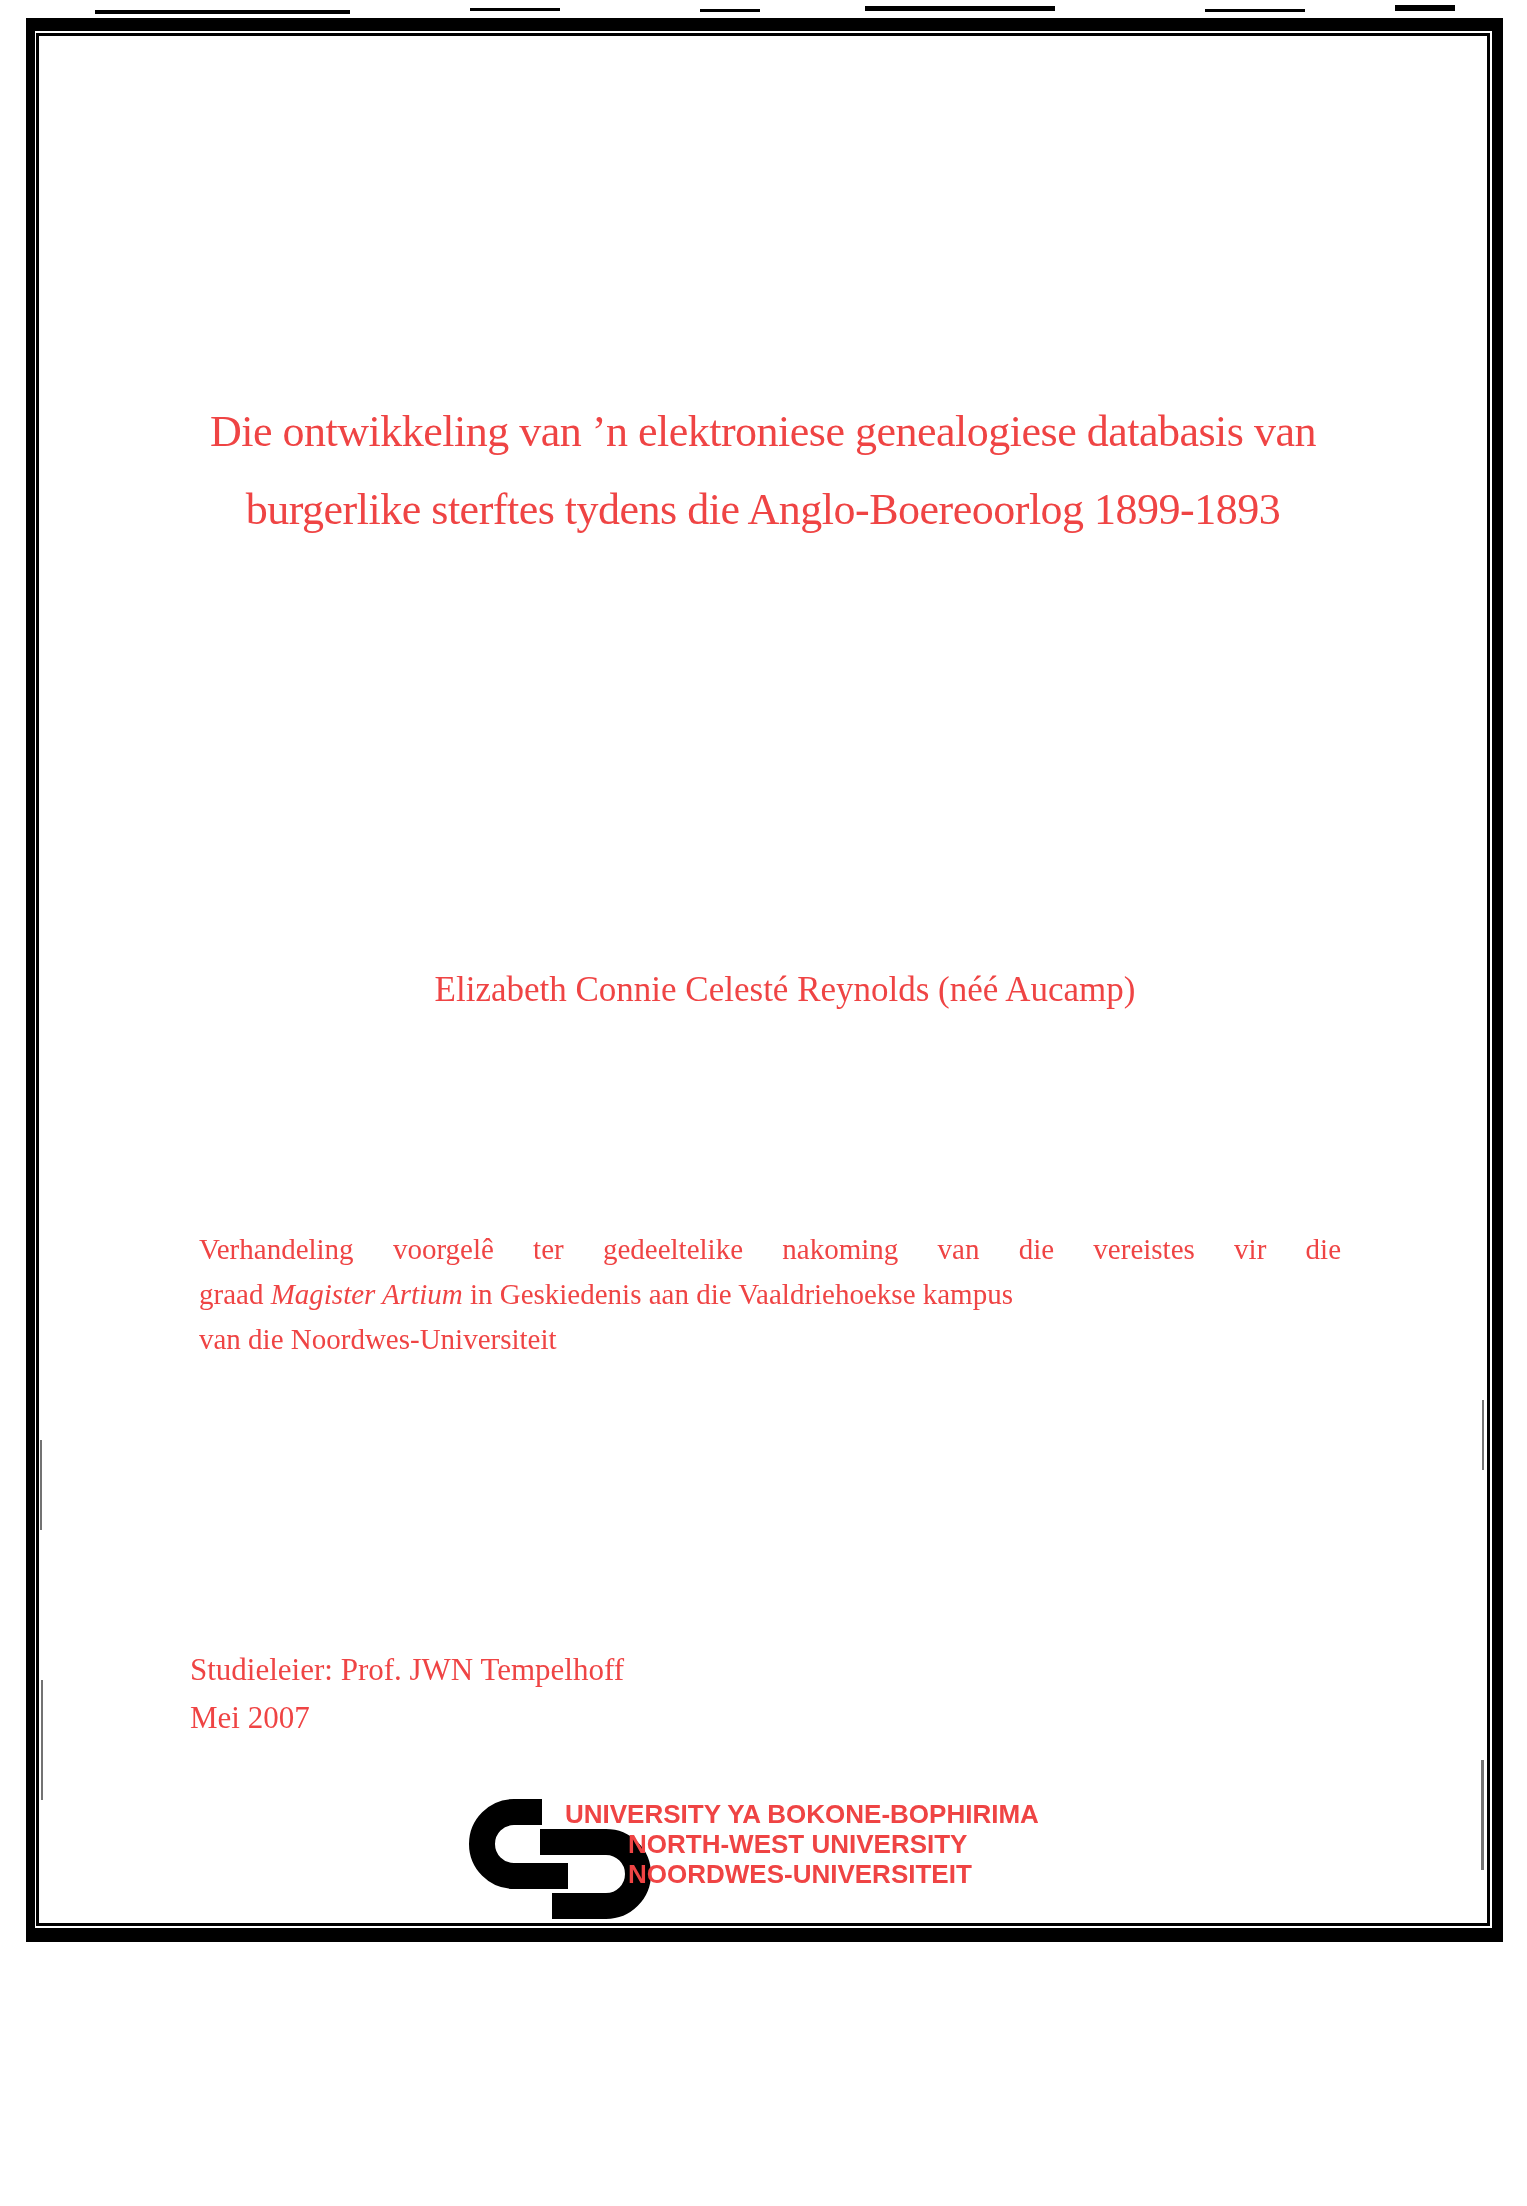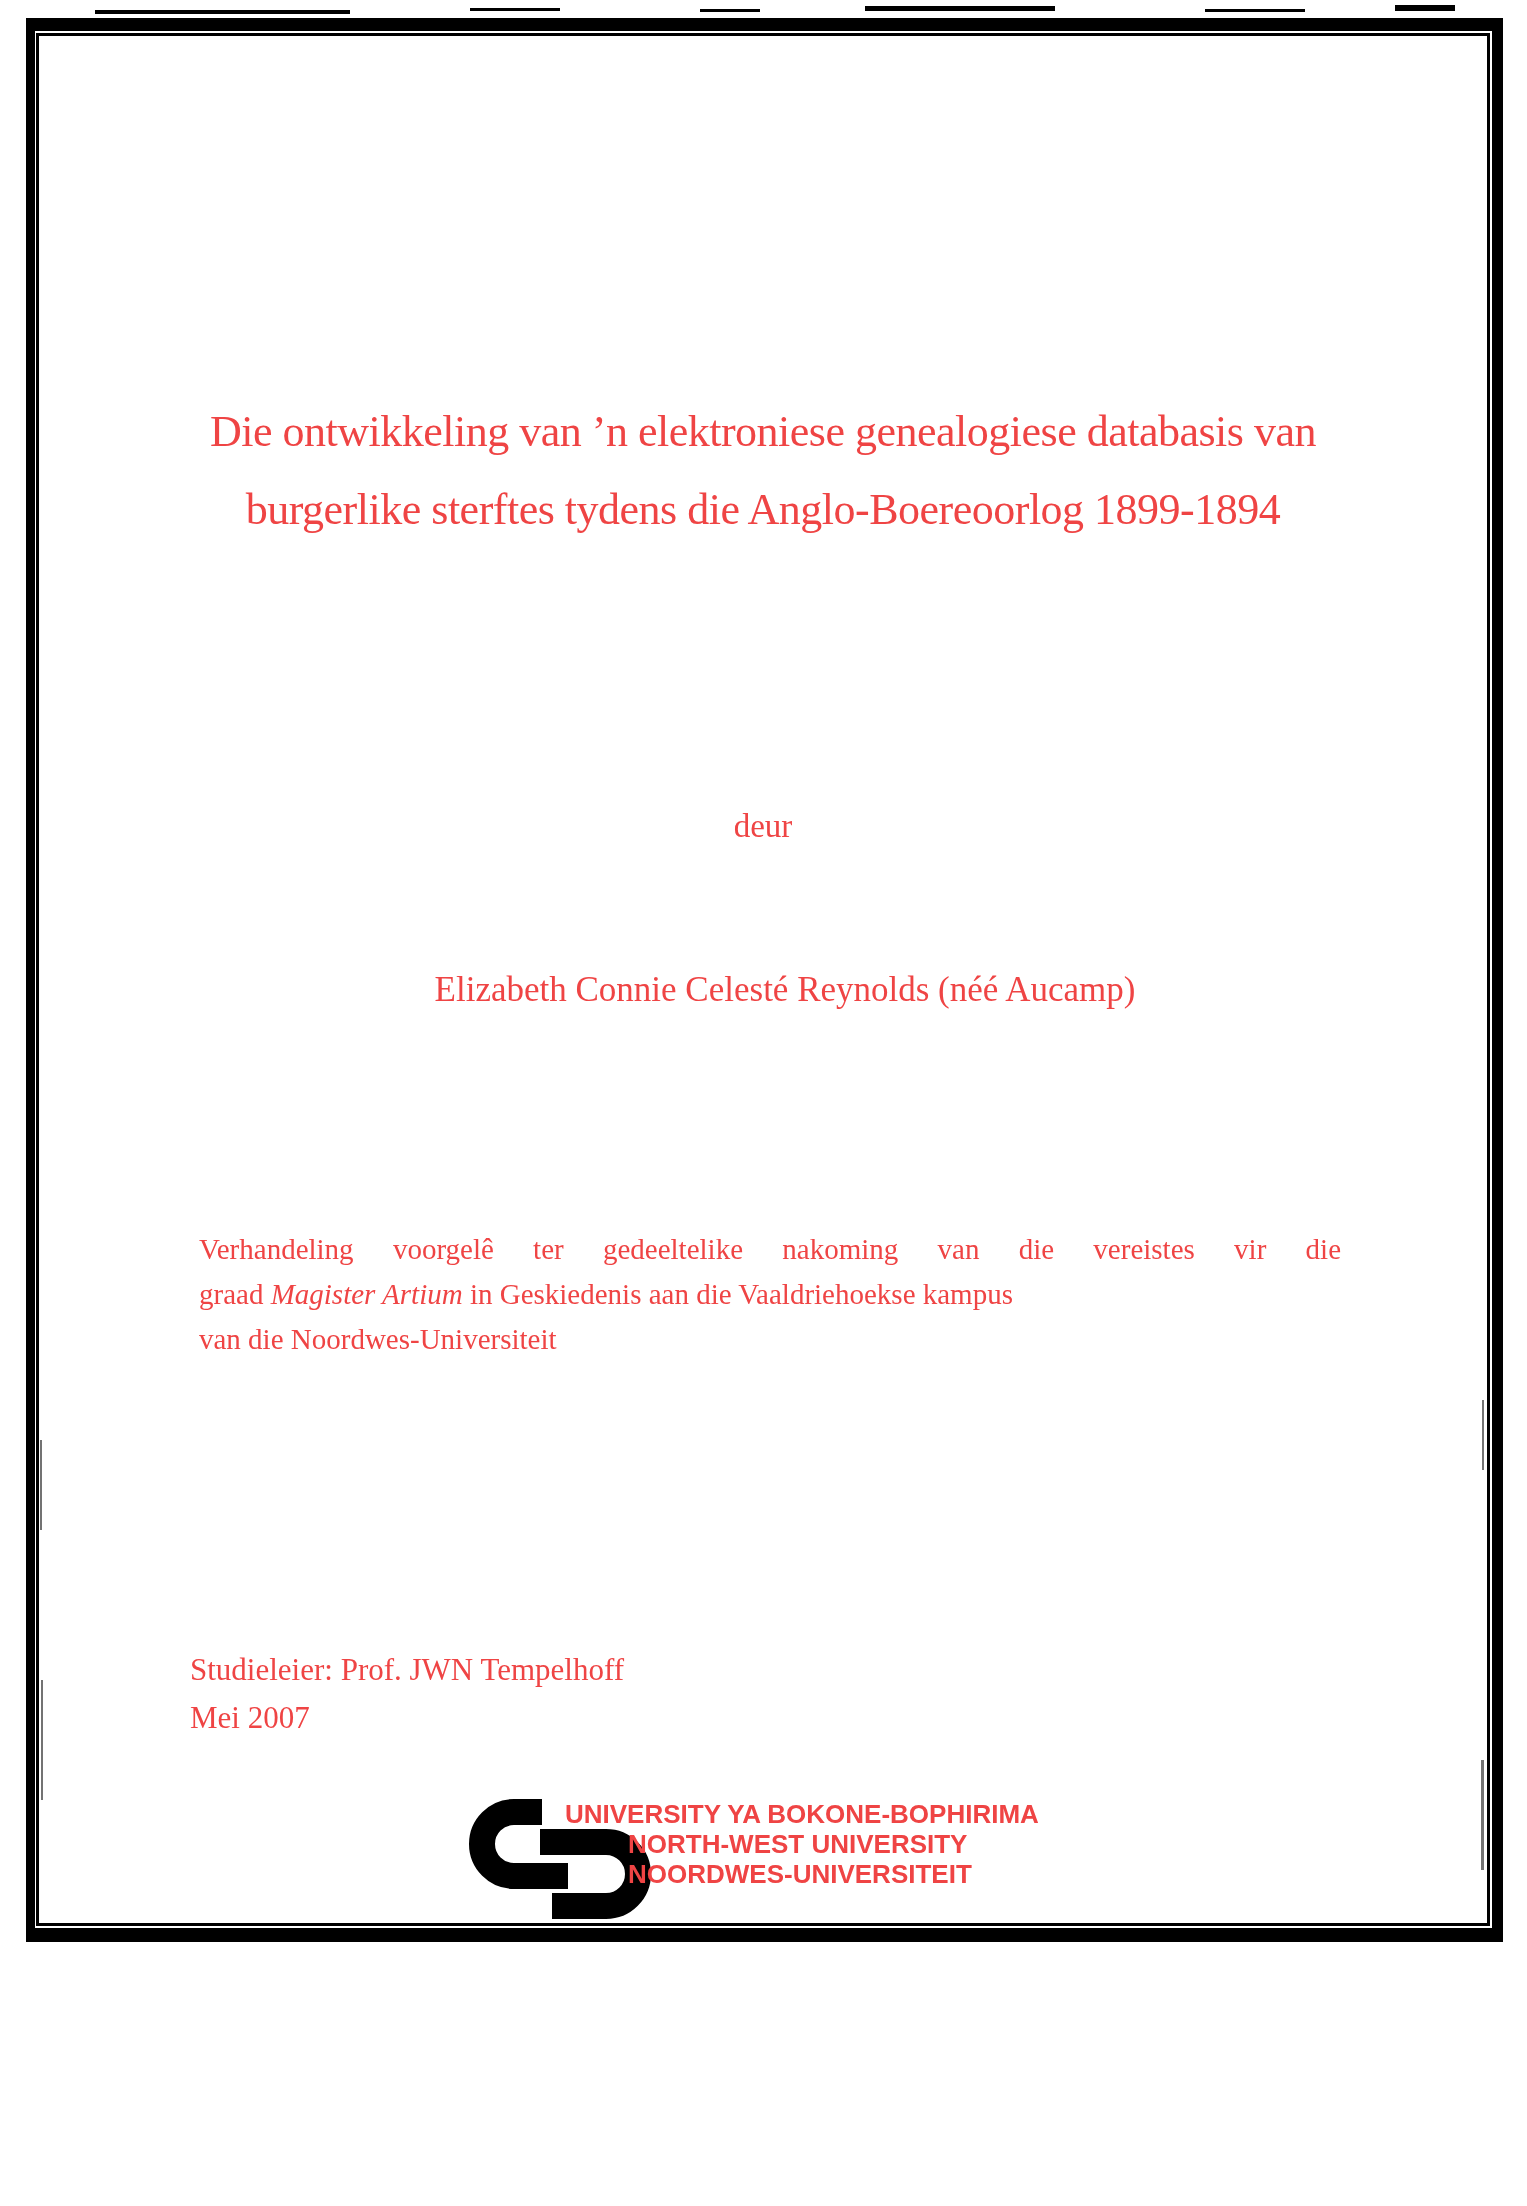--- a/index.html
+++ b/index.html
@@ -88,24 +88,23 @@
   <div class="noise soft" style="left:1020px;top:2191px; width:90px;  height:5px;"></div>
   <div class="noise soft" style="left:1270px;top:2192px; width:70px;  height:4px;"></div>
   <div class="noise" style="left:1440px;top:2191px; width:85px;  height:5px;"></div>
   <div class="noise soft" style="left:40px;  top:1440px; width:2px; height:90px;"></div>
   <div class="noise soft" style="left:41px;  top:1680px; width:2px; height:120px;"></div>
   <div class="noise soft" style="left:1482px;top:1400px; width:2px; height:70px;"></div>
   <div class="noise soft" style="left:1481px;top:1760px; width:3px; height:110px;"></div>
 
   <div class="title">
     <div>Die ontwikkeling van ’n elektroniese genealogiese databasis van</div>
-    <div>burgerlike sterftes tydens die Anglo-Boereoorlog 1899-1894</div>
+    <div>burgerlike sterftes tydens die Anglo-Boereoorlog 1899-1893</div>
   </div>
 
-  <div class="byline">deur</div>
 
   <div class="author">Elizabeth Connie Celesté Reynolds (néé Aucamp)</div>
 
   <div class="statement">
     <div class="just">Verhandeling voorgelê ter gedeeltelike nakoming van die vereistes vir die</div>
     <div><span>graad </span><span class="it">Magister Artium</span><span> in Geskiedenis aan die Vaaldriehoekse kampus</span></div>
     <div>van die Noordwes-Universiteit</div>
   </div>
 
   <div class="supervisor-block">

